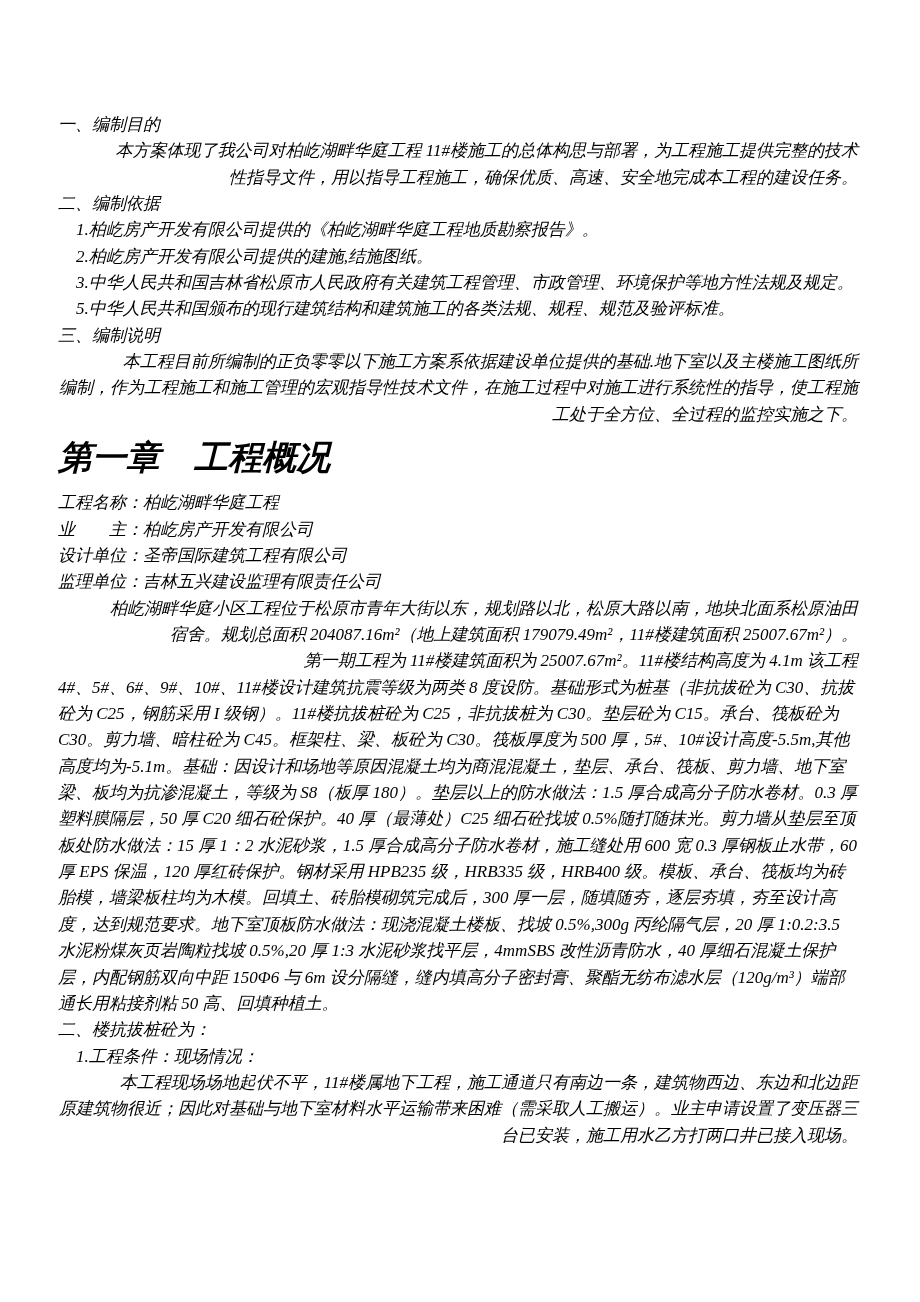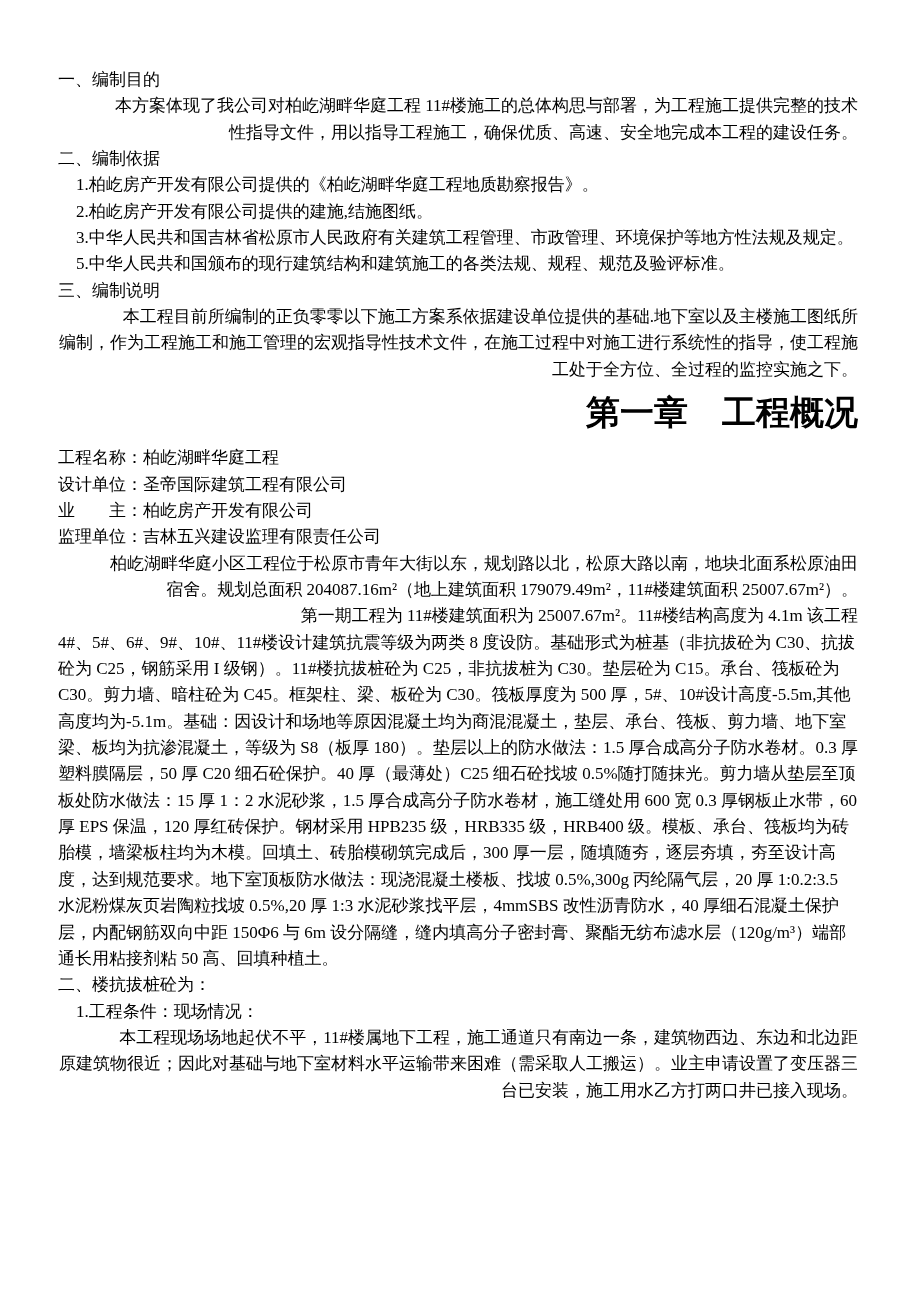--- a/index.html
+++ b/index.html
@@ -10,32 +10,33 @@
   .page {
     position: relative;
     width: 920px;
     height: 1302px;
     background: #ffffff;
     color: #000000;
     font-family: "Liberation Serif", "DejaVu Serif", serif;
     font-size: 17px;
     line-height: 1.55;
     box-sizing: border-box;
-    padding: 67px 62px 30px 58px;
+    padding: 112px 62px 30px 58px;
     overflow: hidden;
+    font-style: italic;
   }
   .page p { margin: 0; padding: 0; }
   .sec  { margin-left: 2px; }
   .sec-conditions { margin-left: 10px; }
   .item { margin-left: 28px; text-indent: 18px; }
   .info { margin-left: 22px; }
   .para { margin-left: 18px; text-indent: 52px; text-align: right; }
   .flow { margin-left: 18px; }
   .chapter-title {
-    text-align: right;
+    text-align: left;
     font-weight: bold;
     font-size: 34px;
     line-height: 1.3;
     margin: 8px 0 10px 0;
     font-family: "Liberation Serif", "DejaVu Serif", serif;
   }
 </style>
 </head>
 <body>
 
@@ -49,22 +50,22 @@
   <p class="item">2.柏屹房产开发有限公司提供的建施,结施图纸。</p>
   <p class="item">3.中华人民共和国吉林省松原市人民政府有关建筑工程管理、市政管理、环境保护等地方性法规及规定。</p>
   <p class="item">5.中华人民共和国颁布的现行建筑结构和建筑施工的各类法规、规程、规范及验评标准。</p>
 
   <p class="sec">三、编制说明</p>
   <p class="para">本工程目前所编制的正负零零以下施工方案系依据建设单位提供的基础.地下室以及主楼施工图纸所编制，作为工程施工和施工管理的宏观指导性技术文件，在施工过程中对施工进行系统性的指导，使工程施工处于全方位、全过程的监控实施之下。</p>
 
   <h1 class="chapter-title">第一章　工程概况</h1>
 
   <p class="info">工程名称：柏屹湖畔华庭工程</p>
+  <p class="info">业　　主：柏屹房产开发有限公司</p>
   <p class="info">设计单位：圣帝国际建筑工程有限公司</p>
-  <p class="info">业　　主：柏屹房产开发有限公司</p>
   <p class="info">监理单位：吉林五兴建设监理有限责任公司</p>
 
   <p class="para">柏屹湖畔华庭小区工程位于松原市青年大街以东，规划路以北，松原大路以南，地块北面系松原油田宿舍。规划总面积 204087.16m²（地上建筑面积 179079.49m²，11#楼建筑面积 25007.67m²）。</p>
   <p class="para">第一期工程为 11#楼建筑面积为 25007.67m²。11#楼结构高度为 4.1m 该工程</p>
   <p class="flow">4#、5#、6#、9#、10#、11#楼设计建筑抗震等级为两类 8 度设防。基础形式为桩基（非抗拔砼为 C30、抗拔砼为 C25，钢筋采用 I 级钢）。11#楼抗拔桩砼为 C25，非抗拔桩为 C30。垫层砼为 C15。承台、筏板砼为 C30。剪力墙、暗柱砼为 C45。框架柱、梁、板砼为 C30。筏板厚度为 500 厚，5#、10#设计高度-5.5m,其他高度均为-5.1m。基础：因设计和场地等原因混凝土均为商混混凝土，垫层、承台、筏板、剪力墙、地下室梁、板均为抗渗混凝土，等级为 S8（板厚 180）。垫层以上的防水做法：1.5 厚合成高分子防水卷材。0.3 厚塑料膜隔层，50 厚 C20 细石砼保护。40 厚（最薄处）C25 细石砼找坡 0.5%随打随抹光。剪力墙从垫层至顶板处防水做法：15 厚 1：2 水泥砂浆，1.5 厚合成高分子防水卷材，施工缝处用 600 宽 0.3 厚钢板止水带，60 厚 EPS 保温，120 厚红砖保护。钢材采用 HPB235 级，HRB335 级，HRB400 级。模板、承台、筏板均为砖胎模，墙梁板柱均为木模。回填土、砖胎模砌筑完成后，300 厚一层，随填随夯，逐层夯填，夯至设计高度，达到规范要求。地下室顶板防水做法：现浇混凝土楼板、找坡 0.5%,300g 丙纶隔气层，20 厚 1:0.2:3.5 水泥粉煤灰页岩陶粒找坡 0.5%,20 厚 1:3 水泥砂浆找平层，4mmSBS 改性沥青防水，40 厚细石混凝土保护层，内配钢筋双向中距 150Φ6 与 6m 设分隔缝，缝内填高分子密封膏、聚酯无纺布滤水层（120g/m³）端部通长用粘接剂粘 50 高、回填种植土。</p>
 
   <p class="sec sec-conditions">二、楼抗拔桩砼为：</p>
   <p class="item">1.工程条件：现场情况：</p>
   <p class="para">本工程现场场地起伏不平，11#楼属地下工程，施工通道只有南边一条，建筑物西边、东边和北边距原建筑物很近；因此对基础与地下室材料水平运输带来困难（需采取人工搬运）。业主申请设置了变压器三台已安装，施工用水乙方打两口井已接入现场。</p>
 

